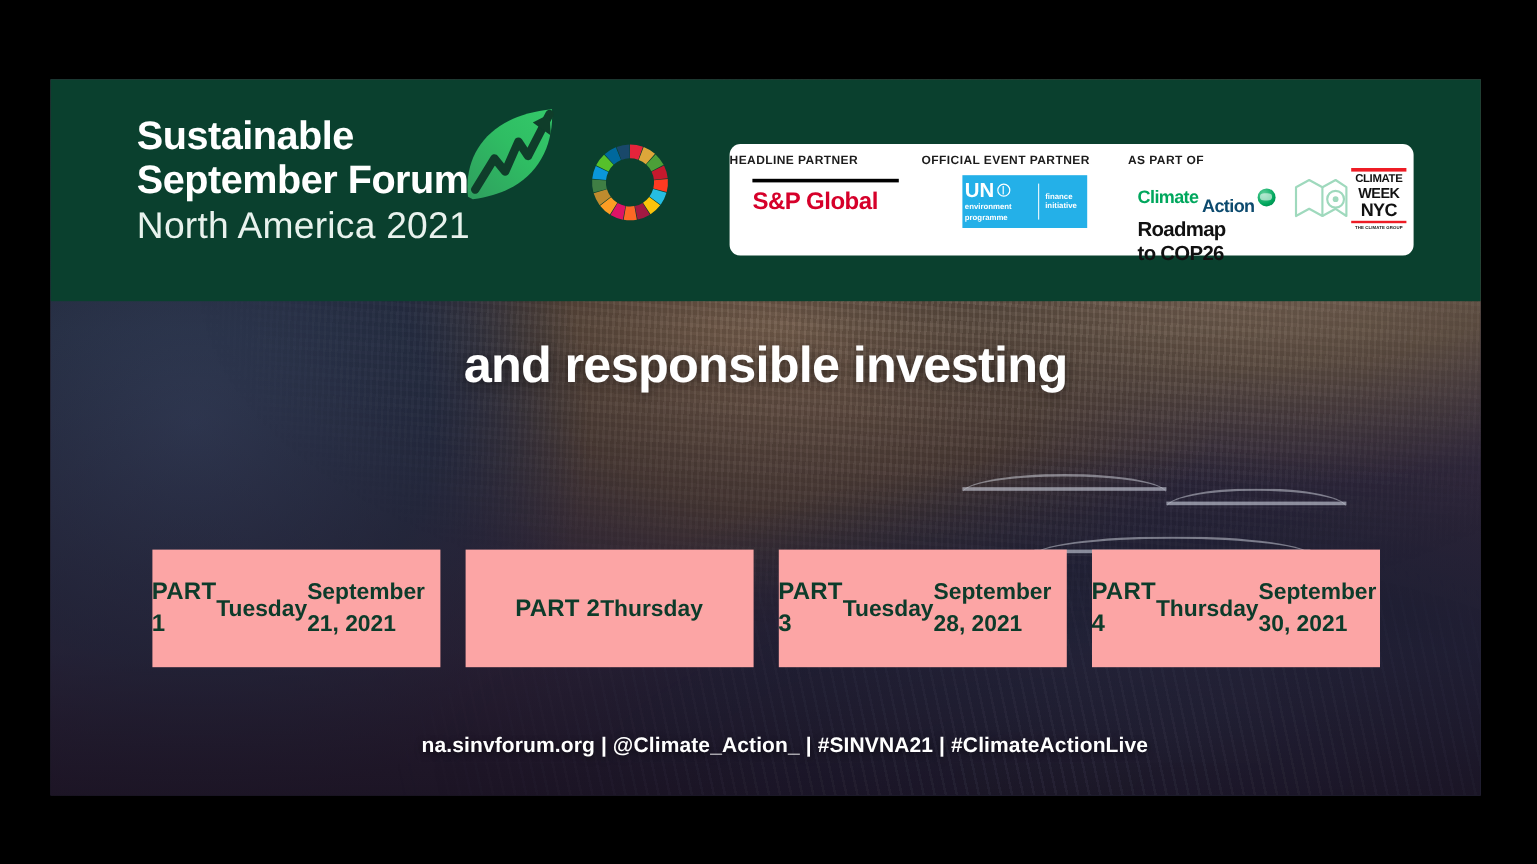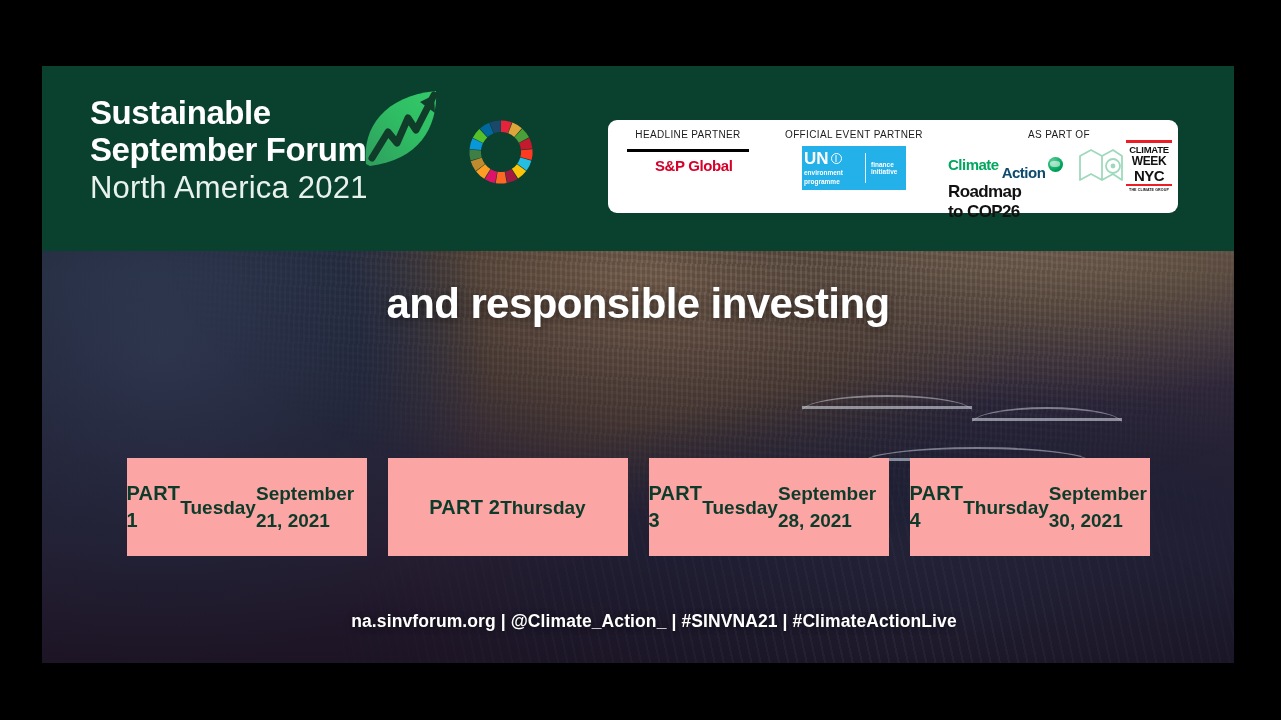--- a/index.html
+++ b/index.html
@@ -61,21 +61,21 @@
   }
 
   
   .header {
     position: absolute; left: 0; top: 0;
     width: 100%; height: 185px;
     background: #0a402e;
     z-index: 5;
   }
 
-  .brand { position: absolute; left: 48px; top: 28px; }
+  .brand { position: absolute; left: 72px; top: 28px; }
   .brand-line1, .brand-line2 {
     color: #fff; font-weight: bold; font-size: 33px; line-height: 37px;
     letter-spacing: -.4px;
   }
   .brand-line3 {
     color: #e8f2ed; font-weight: 300; font-size: 31px; line-height: 40px;
     letter-spacing: .2px;
   }
   .leaf-mark { position: absolute; left: 268px; top: -6px; }
   .sdg-wheel { position: absolute; left: 377px; top: 24px; }
@@ -84,31 +84,31 @@
   .partners {
     position: absolute; left: 566px; top: 54px;
     width: 570px; height: 93px;
     background: #fff; border-radius: 9px;
     display: flex; align-items: flex-start;
     z-index: 6;
   }
   .p-col { position: relative; height: 100%; }
   .p-label {
     font-size: 10px; letter-spacing: .35px; color: #1b1b1b;
-    text-align: center; padding-top: 9px; white-space: nowrap;
+    padding-top: 9px; white-space: nowrap; font-weight: bold;
   }
   .col-headline { width: 160px; }
   .col-official { width: 172px; }
   .col-aspart   { width: 238px; }
 
   .sp-wrap { margin: 9px auto 0; width: 122px; }
   .sp-rule { height: 3px; background: #000; }
   .sp-text {
-    color: #d6002a; font-weight: bold; font-size: 15px;
-    letter-spacing: -.4px; margin-top: 5px; white-space: nowrap; margin-left: 28px;
+    color: #d6002a; font-weight: bold; font-size: 20px;
+    letter-spacing: -.4px; margin-top: 5px; white-space: nowrap;
   }
 
   .unep {
     margin: 6px auto 0; width: 104px; height: 44px;
     background: #24b0e8; display: flex; align-items: center; color: #fff;
   }
   .unep-l { width: 58px; padding-left: 2px; }
   .unep-un { font-weight: bold; font-size: 17px; line-height: 16px; display: flex; align-items: center; gap: 2px; }
   .unep-globe {
     width: 11px; height: 11px; border-radius: 50%; border: 1.3px solid #fff;

